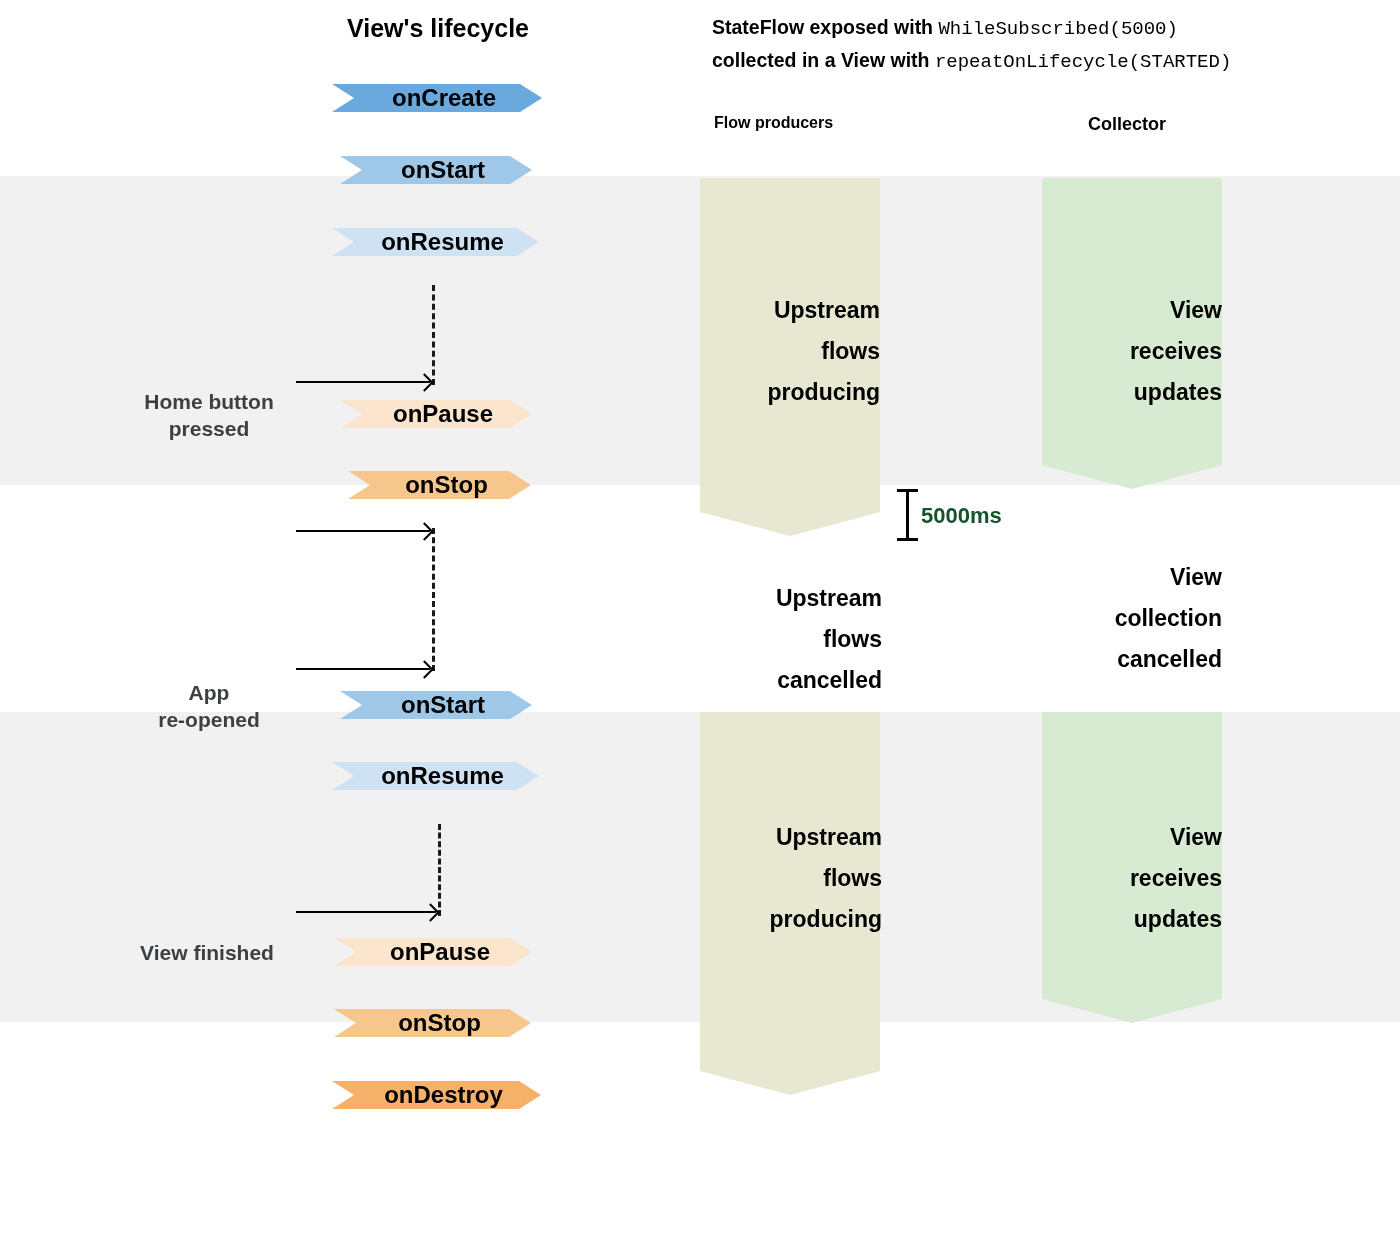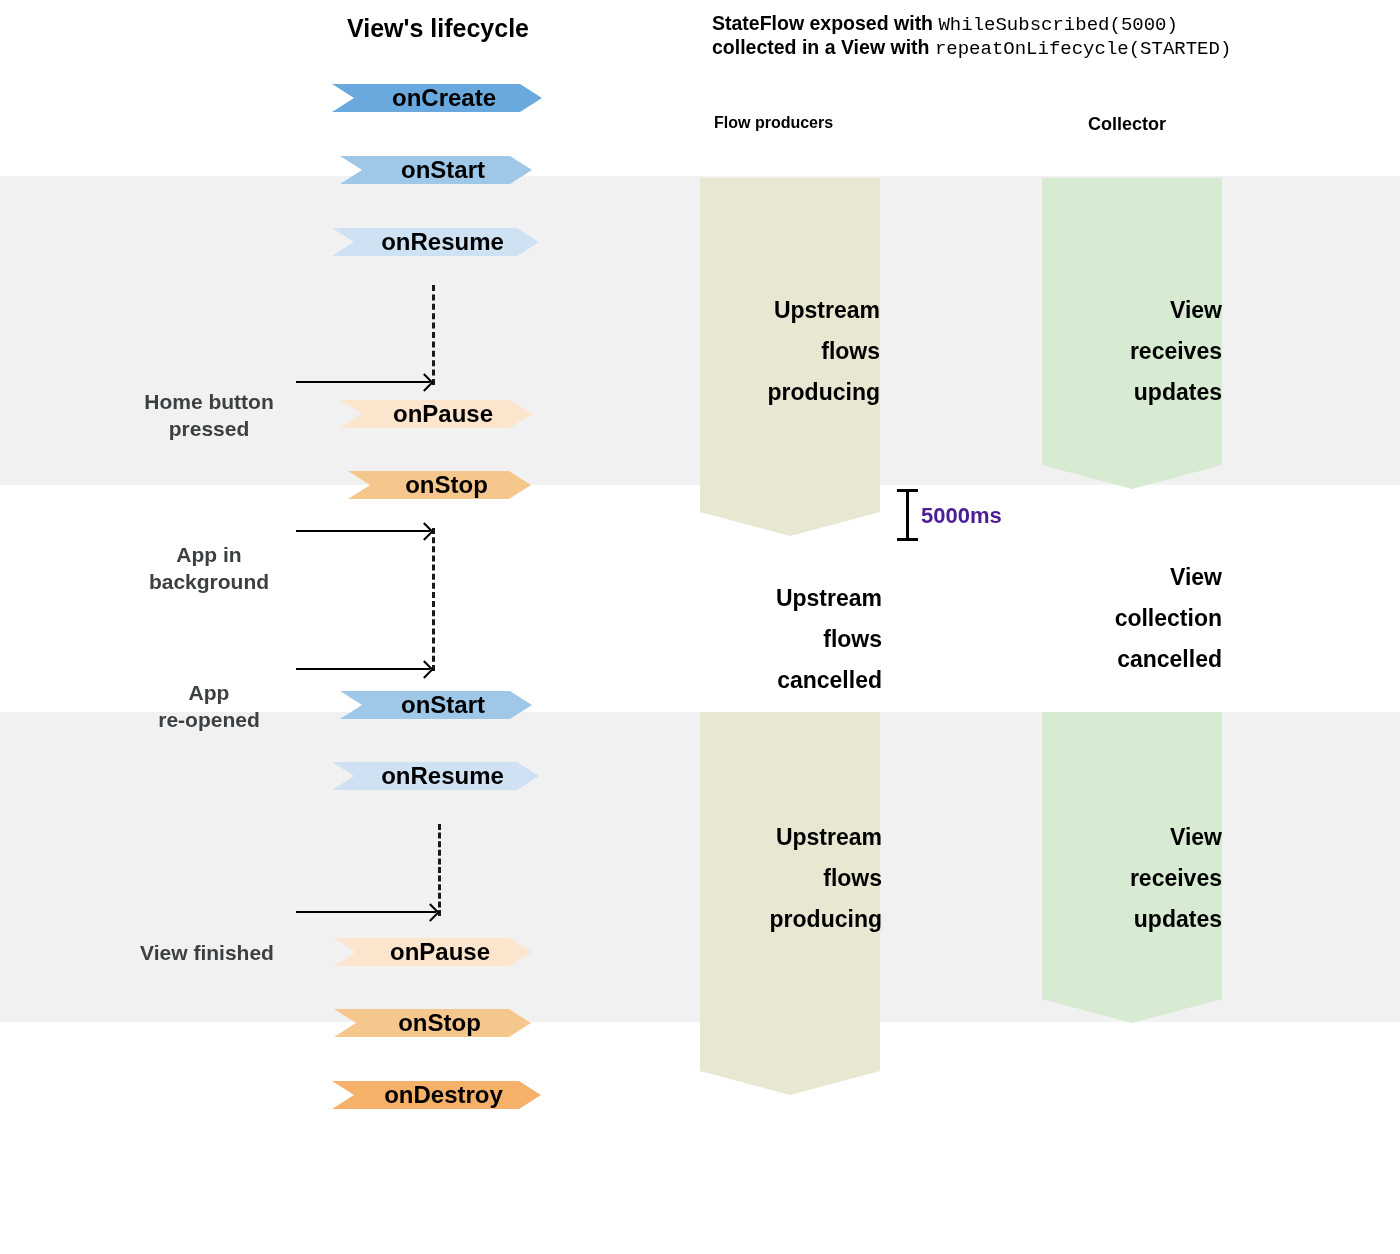--- a/index.html
+++ b/index.html
@@ -35,21 +35,21 @@
     color: #000000;
     white-space: nowrap;
   }
   #title-lifecycle {
     left: 347px; top: 14px;
     font-size: 25px;
   }
   #title-stateflow {
     left: 712px; top: 12px;
     font-size: 19.5px;
-    line-height: 22px;
+    line-height: 31px;
   }
   #title-stateflow .code {
     font-family: "Liberation Mono", "DejaVu Sans Mono", monospace;
     font-weight: normal;
     font-size: 19px;
   }
   #title-flow-producers {
     left: 714px; top: 114px;
     font-size: 16px;
   }
@@ -183,21 +183,21 @@
     background: #000000;
   }
   #timing-marker .cap-top { top: 0; }
   #timing-marker .cap-bot { bottom: 0; }
   #timing-label {
     position: absolute;
     left: 921px;
     top: 503px;
     font-size: 22px;
     font-weight: bold;
-    color: #4c1d95;
+    color: #14532d;
     white-space: nowrap;
   }
 </style>
 </head>
 <body>
 
 <div id="canvas">
 
   <div class="band" id="band-top"></div>
   <div class="band" id="band-bottom"></div>
@@ -244,22 +244,20 @@
     </div>
 
   <div class="dash" id="dash-1"></div>
   <div class="dash" id="dash-2"></div>
   <div class="dash" id="dash-3"></div>
 
   <div class="event-label" id="label-home">Home button
 pressed</div>
   <div class="arrow" id="arrow-home"></div>
 
-  <div class="event-label" id="label-bg">App in
-background</div>
   <div class="arrow" id="arrow-bg"></div>
 
   <div class="event-label" id="label-reopen">App
 re-opened</div>
   <div class="arrow" id="arrow-reopen"></div>
 
   <div class="event-label" id="label-finished">View finished</div>
   <div class="arrow" id="arrow-finished"></div>
 
   <div class="stream" id="stream-prod-1"></div>

